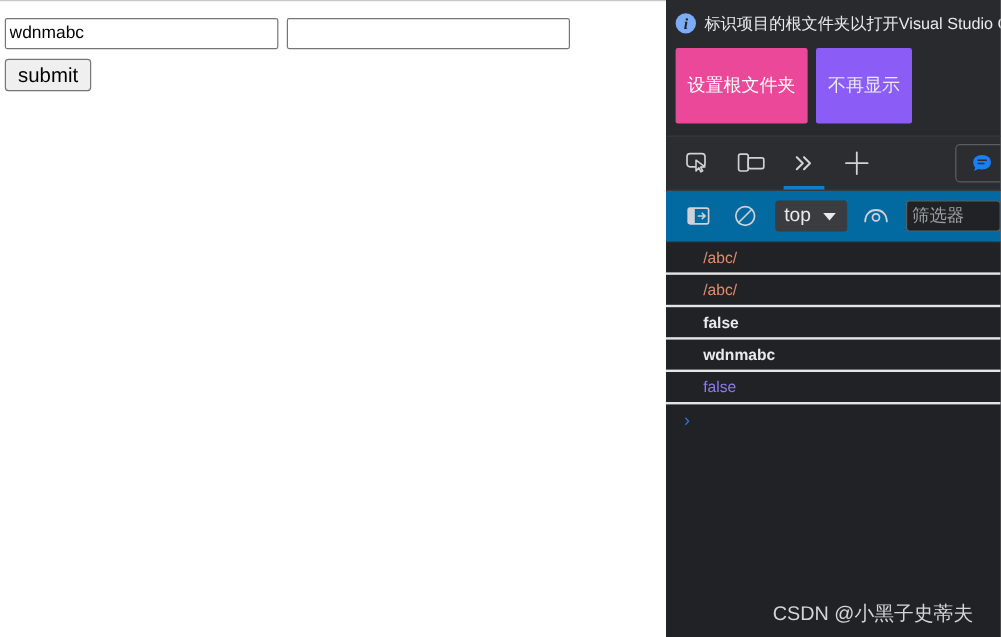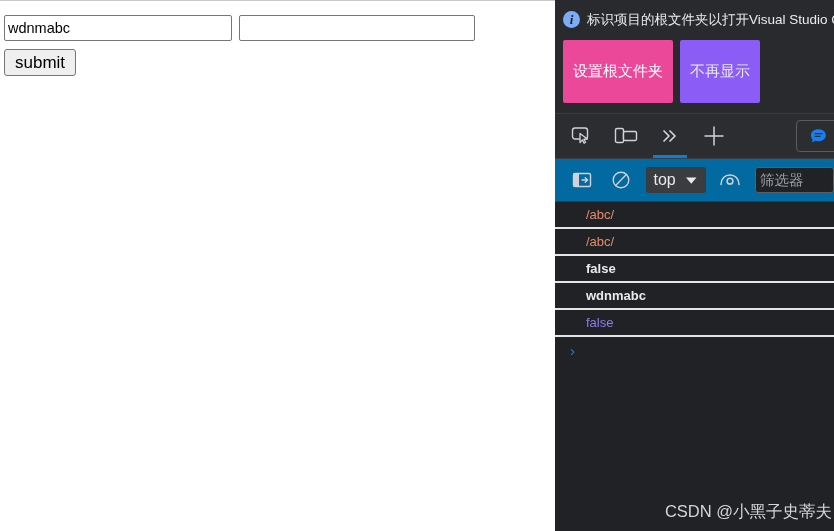--- a/index.html
+++ b/index.html
@@ -250,21 +250,21 @@
   }
   .prompt-chevron {
     color: #1a7ff0;
     font-size: 15px;
     font-family: "Liberation Sans", sans-serif;
   }
 
   
   .watermark {
     position: absolute;
-    right: 2px;
+    right: 23px;
     bottom: 8px;
     color: #d4d5d7;
     font-size: 16.5px;
     font-family: "Liberation Sans", sans-serif;
     white-space: nowrap;
   }
 </style>
 </head>
 <body>
 

